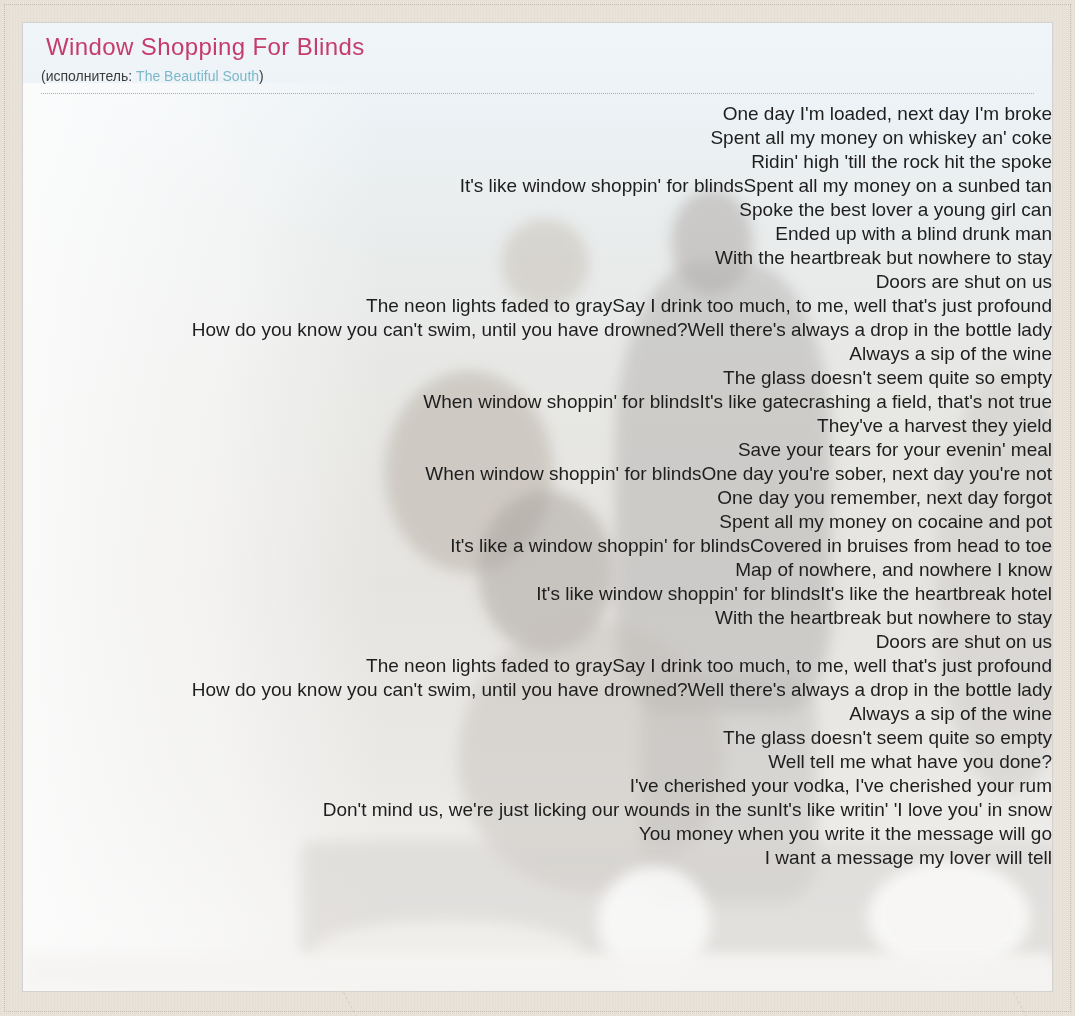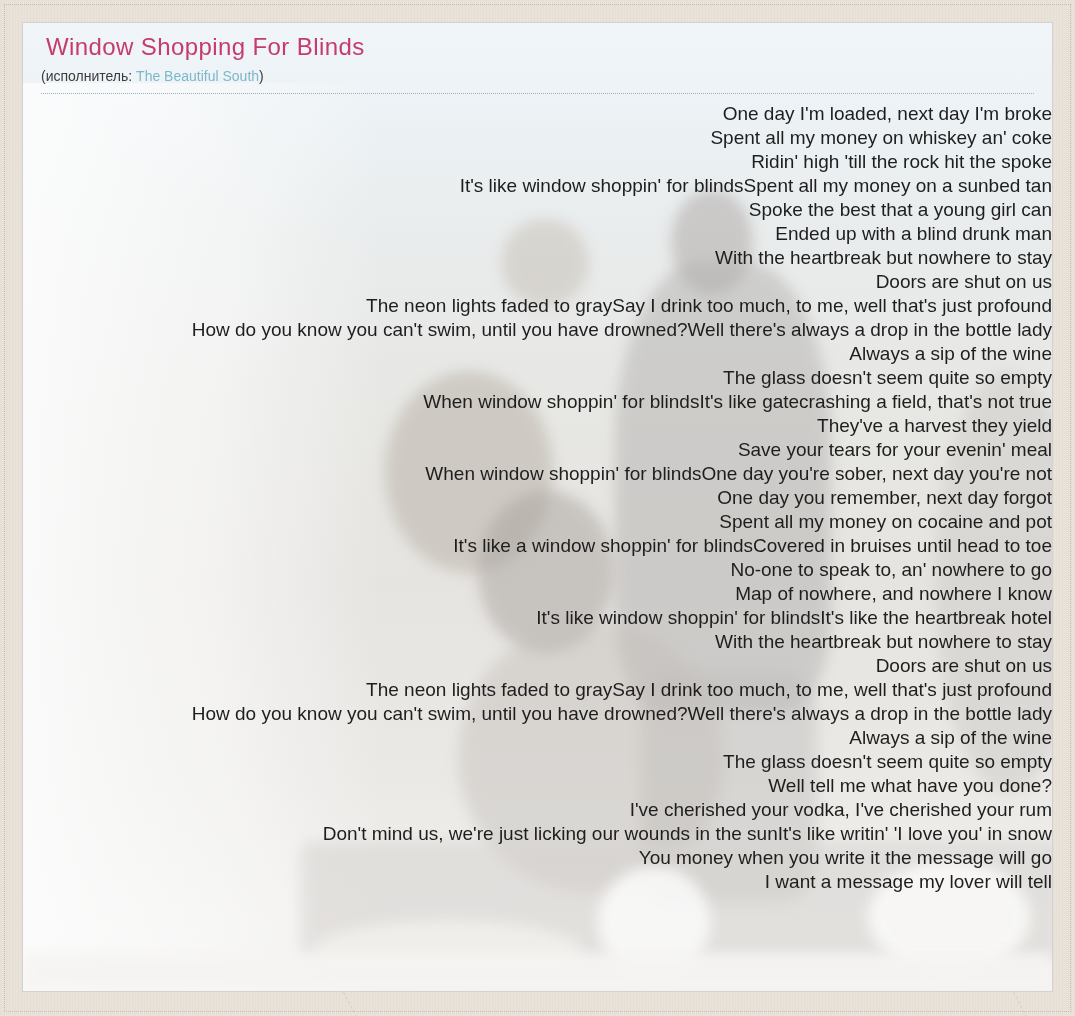--- a/index.html
+++ b/index.html
@@ -99,36 +99,35 @@
   <div class="card-header">
     <h1 class="page-title">Window Shopping For Blinds</h1>
     <div class="artist-line"><span>(исполнитель: </span><a class="artist-link" href="#">The Beautiful South</a><span>)</span></div>
   </div>
 
   <div class="lyrics">
       <div>One day I'm loaded, next day I'm broke</div>
       <div>Spent all my money on whiskey an' coke</div>
       <div>Ridin' high 'till the rock hit the spoke</div>
       <div>It's like window shoppin' for blindsSpent all my money on a sunbed tan</div>
-      <div>Spoke the best that a young girl can</div>
+      <div>Spoke the best lover a young girl can</div>
       <div>Ended up with a blind drunk man</div>
       <div>With the heartbreak but nowhere to stay</div>
       <div>Doors are shut on us</div>
       <div>The neon lights faded to graySay I drink too much, to me, well that's just profound</div>
       <div>How do you know you can't swim, until you have drowned?Well there's always a drop in the bottle lady</div>
       <div>Always a sip of the wine</div>
       <div>The glass doesn't seem quite so empty</div>
       <div>When window shoppin' for blindsIt's like gatecrashing a field, that's not true</div>
       <div>They've a harvest they yield</div>
       <div>Save your tears for your evenin' meal</div>
       <div>When window shoppin' for blindsOne day you're sober, next day you're not</div>
       <div>One day you remember, next day forgot</div>
       <div>Spent all my money on cocaine and pot</div>
-      <div>It's like a window shoppin' for blindsCovered in bruises until head to toe</div>
-      <div>No-one to speak to, an' nowhere to go</div>
+      <div>It's like a window shoppin' for blindsCovered in bruises from head to toe</div>
       <div>Map of nowhere, and nowhere I know</div>
       <div>It's like window shoppin' for blindsIt's like the heartbreak hotel</div>
       <div>With the heartbreak but nowhere to stay</div>
       <div>Doors are shut on us</div>
       <div>The neon lights faded to graySay I drink too much, to me, well that's just profound</div>
       <div>How do you know you can't swim, until you have drowned?Well there's always a drop in the bottle lady</div>
       <div>Always a sip of the wine</div>
       <div>The glass doesn't seem quite so empty</div>
       <div>Well tell me what have you done?</div>
       <div>I've cherished your vodka, I've cherished your rum</div>

